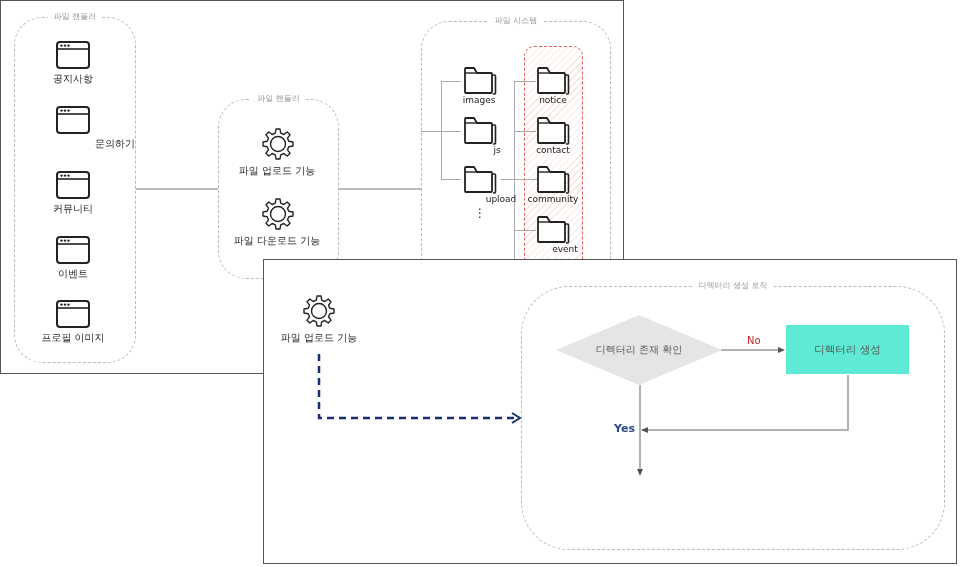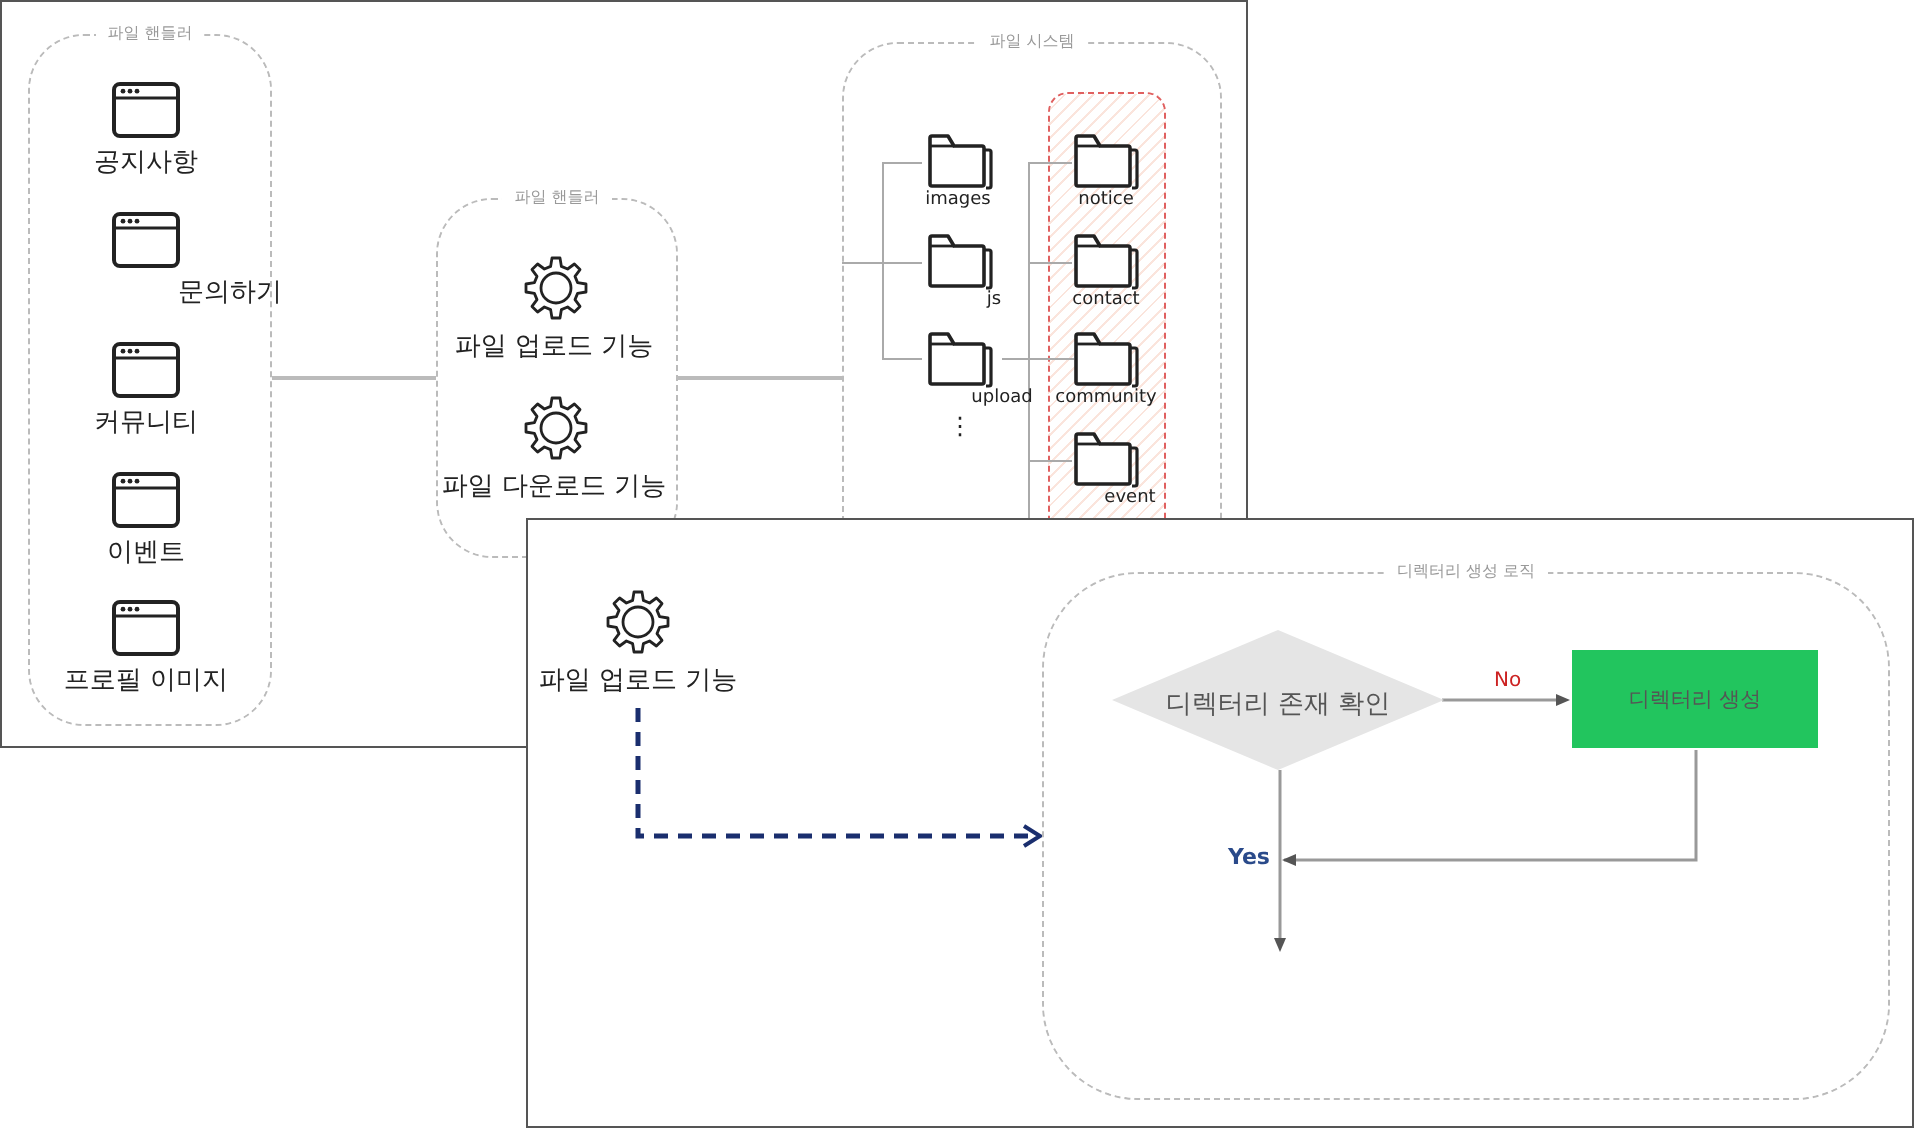--- a/index.html
+++ b/index.html
@@ -5,28 +5,28 @@
   html, body { margin:0; padding:0; }
   body { width:960px; height:567px; background:#ffffff; position:relative; overflow:hidden;
          font-family:"DejaVu Sans", "Liberation Sans", sans-serif; color:#333; }
   .win { position:absolute; background:#fff; border:1px solid #555; box-sizing:border-box; }
   #win-top { left:0; top:0; width:624px; height:374px; }
   #win-bottom { left:263px; top:259px; width:694px; height:305px; }
   .abs { position:absolute; }
   .group { position:absolute; border:1px dashed #bbb; border-radius:28px; box-sizing:border-box; }
   .group-title { position:absolute; top:-7px; left:0; right:0; text-align:center; font-size:8px; color:#999; line-height:12px; }
   .group-title span { background:#fff; padding:0 6px; }
-  .lbl { position:absolute; font-size:13px; color:#222; text-align:left; white-space:nowrap; transform:translateX(-50%); }
+  .lbl { position:absolute; font-size:10px; color:#222; text-align:left; white-space:nowrap; transform:translateX(-50%); }
   .flbl { position:absolute; font-size:9px; color:#222; text-align:center; white-space:nowrap; transform:translateX(-50%); }
   .hl { position:absolute; left:523px; top:45px; width:59px; height:240px; border:1px dashed #e06060; border-radius:10px; box-sizing:border-box;
         background: repeating-linear-gradient(135deg, rgba(240,160,130,0.28) 0 1px, rgba(255,255,255,0) 1px 5px); }
   .line-h { position:absolute; height:0; border-top:1px solid #aaa; }
   .line-v { position:absolute; width:0; border-left:1px solid #aaa; }
   .conn { position:absolute; height:0; border-top:2px solid #bbb; }
-  .proc { position:absolute; background:#22c55e; color:#555; font-size:10.5px; display:flex; align-items:center; justify-content:center; }
+  .proc { position:absolute; background:#5eead4; color:#555; font-size:10.5px; display:flex; align-items:center; justify-content:center; }
   svg { overflow:visible; }
 </style>
 </head>
 <body>
 
 <div id="win-top" class="win">
 
   <div class="conn" style="left:135px; top:187px; width:82px;"></div>
   <div class="conn" style="left:337px; top:187px; width:83px;"></div>
 

